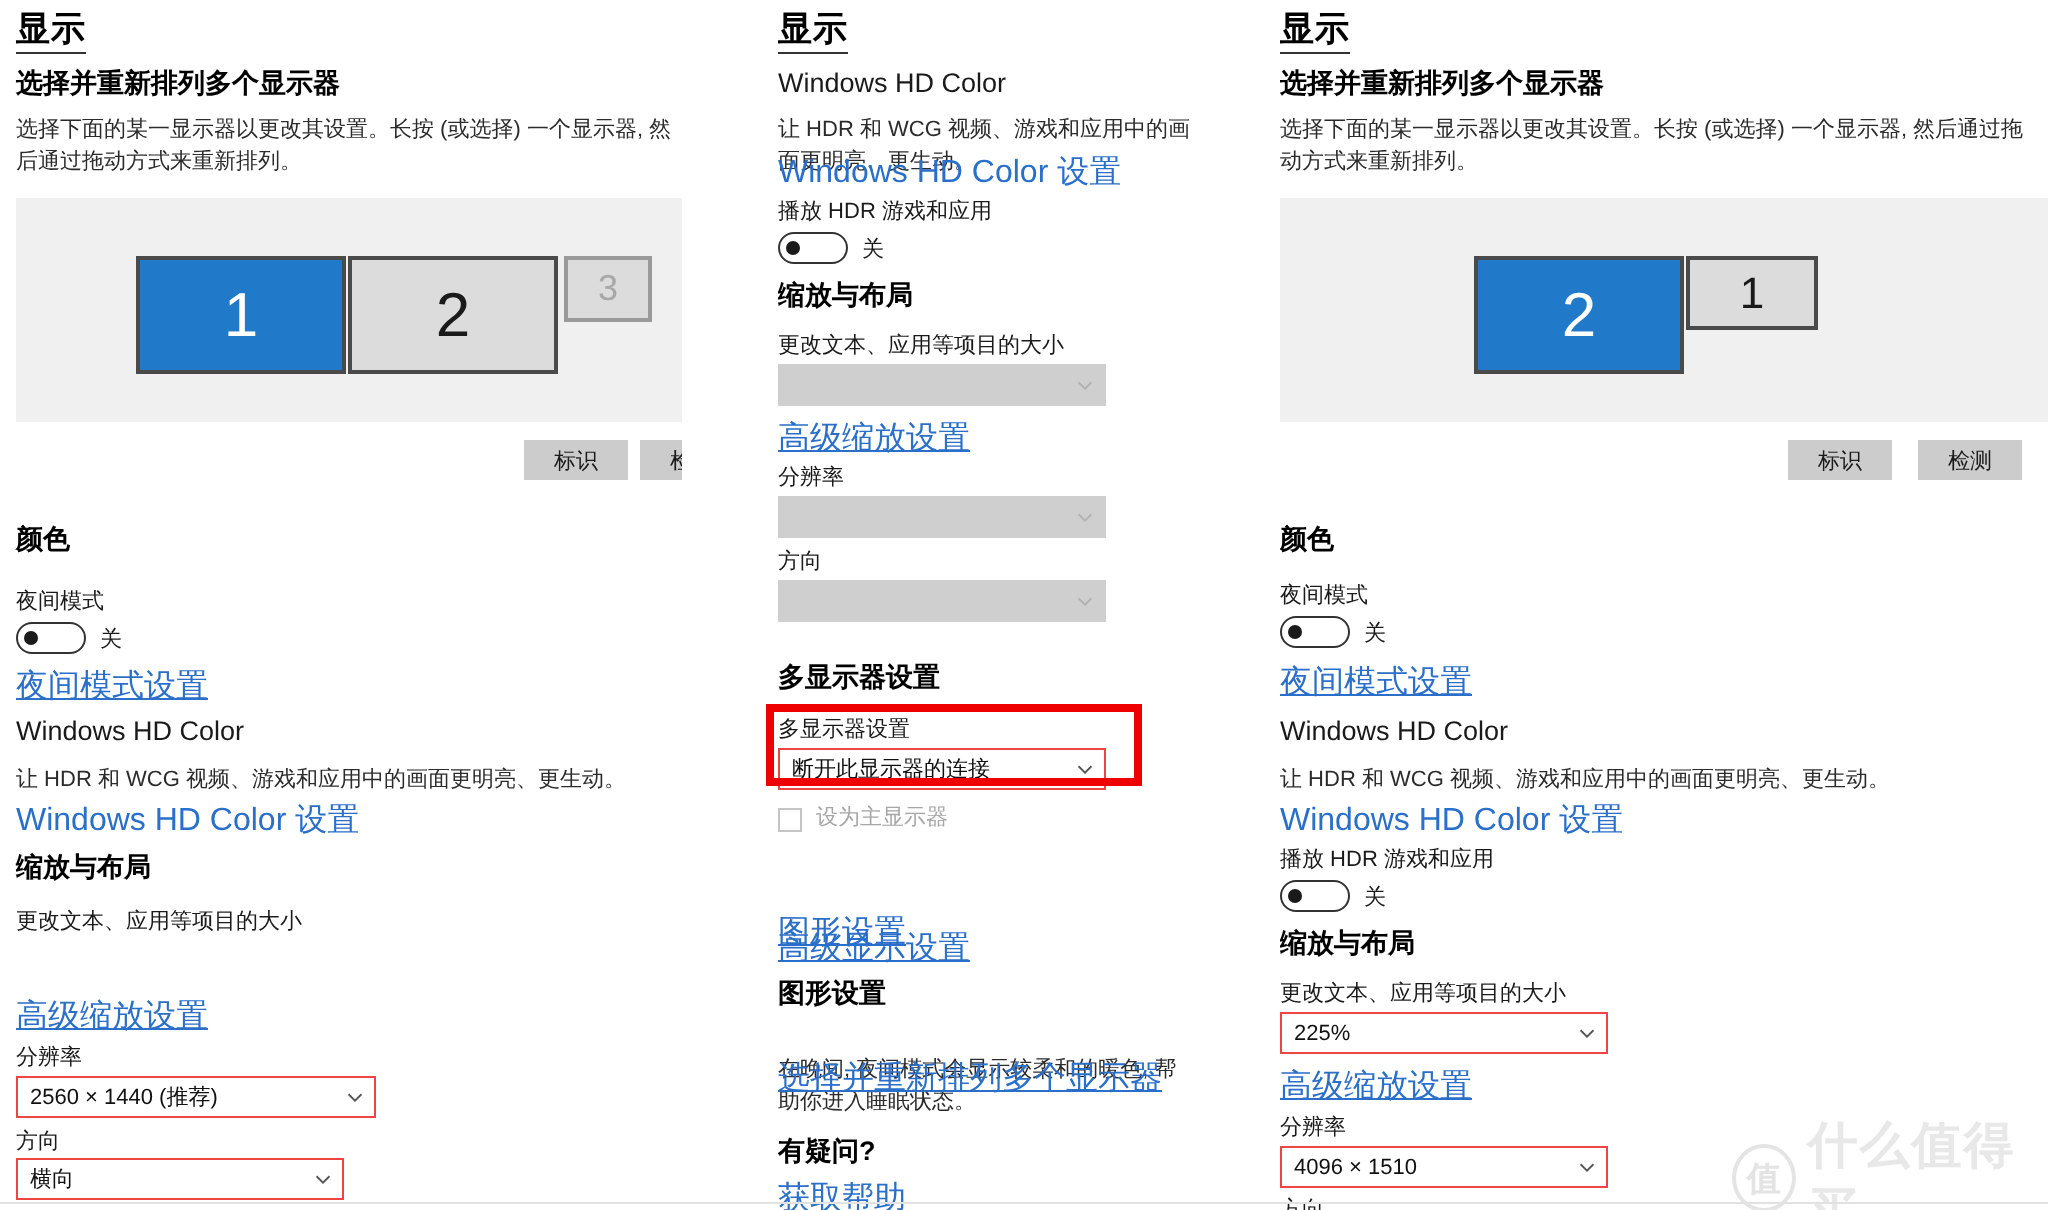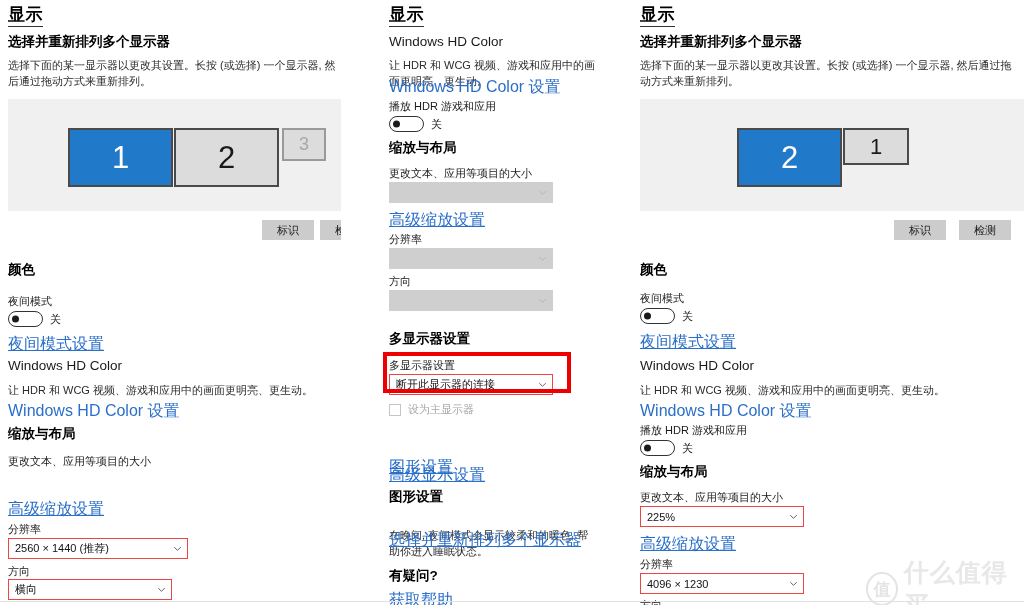--- a/index.html
+++ b/index.html
@@ -454,21 +454,21 @@
             <path d="M2.5 4.5 L6 8 L9.5 4.5" fill="none" stroke="currentColor" stroke-width="1"></path>
           </svg>
       </span>
     </div>
 
     <div class="abs link link-u" style="left:0px; top:533px;">高级缩放设置</div>
 
     <div class="abs lbl" style="left:0px; top:557px;">分辨率</div>
 
     <div class="abs combo" style="left:0px; top:573px; width:164px;">
-      <span class="cv">4096 × 1230</span>
+      <span class="cv">4096 × 1510</span>
       <span class="chev">
         <svg viewBox="0 0 12 12" width="11" height="11">
             <path d="M2.5 4.5 L6 8 L9.5 4.5" fill="none" stroke="currentColor" stroke-width="1"></path>
           </svg>
       </span>
     </div>
 
     <div class="abs lbl" style="left:0px; top:598px;">方向</div>
   </div>
 

